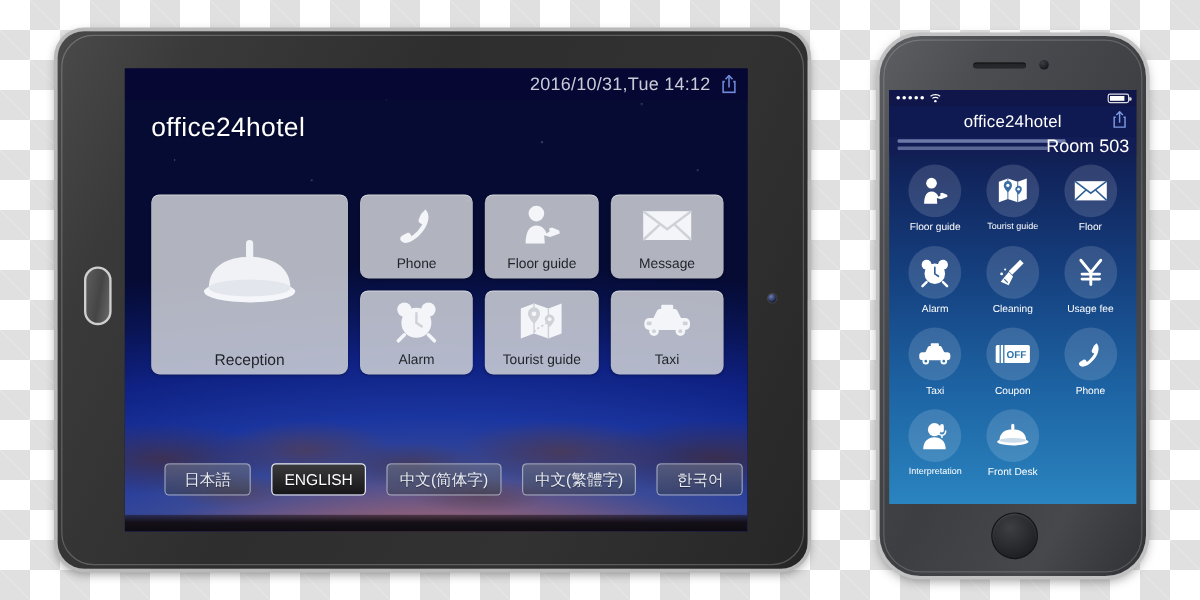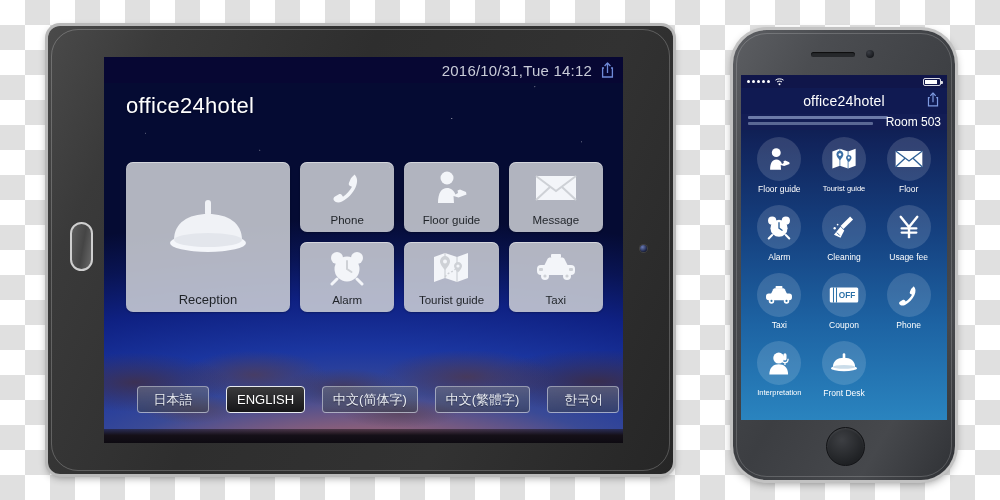--- a/index.html
+++ b/index.html
@@ -24,21 +24,21 @@
     height: 500px;
   }
 
   
   .tablet {
     position: absolute;
     left: 48px;
     top: 26px;
     width: 625px;
     height: 448px;
-    border-radius: 12px;
+    border-radius: 22px;
     background: linear-gradient(115deg, #4a4a4a 0%, #3a3a3a 14%, #2e2e2e 40%, #323232 70%, #262626 100%);
     box-shadow: 0 0 0 3px #b9b9b9, 0 3px 9px rgba(0,0,0,.45);
     box-sizing: border-box;
   }
   .tablet-inner-edge {
     position: absolute;
     inset: 3px;
     border-radius: 27px;
     border: 1px solid rgba(255,255,255,.22);
     pointer-events: none;
@@ -338,21 +338,21 @@
   .p-lines i {
     display: block;
     height: 3px;
     background: #6c7aa8;
     margin-bottom: 3px;
     border-radius: 1px;
   }
   .p-lines i:nth-child(2) { width: 125px; background: #5a6794; }
   .p-room {
     color: #ffffff;
-    font-size: 12px;
+    font-size: 15px;
     position: relative;
     z-index: 2;
   }
   .p-grid {
     padding: 7px 6px 0 6px;
     display: grid;
     grid-template-columns: repeat(3, 1fr);
     grid-auto-rows: 68px;
     box-sizing: border-box;
   }

